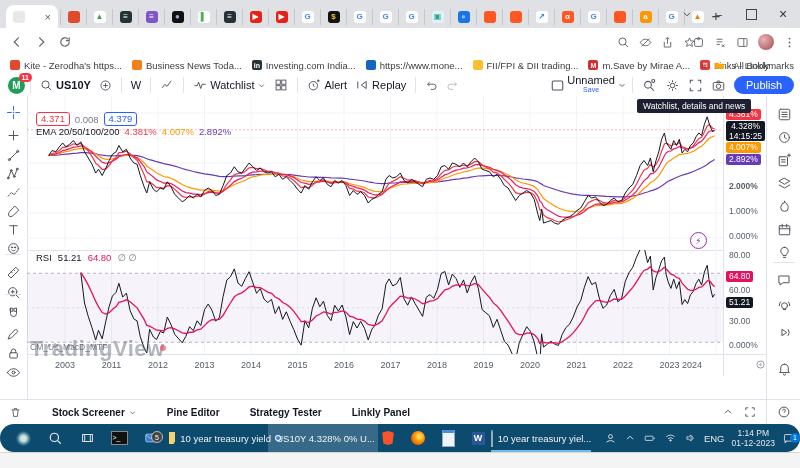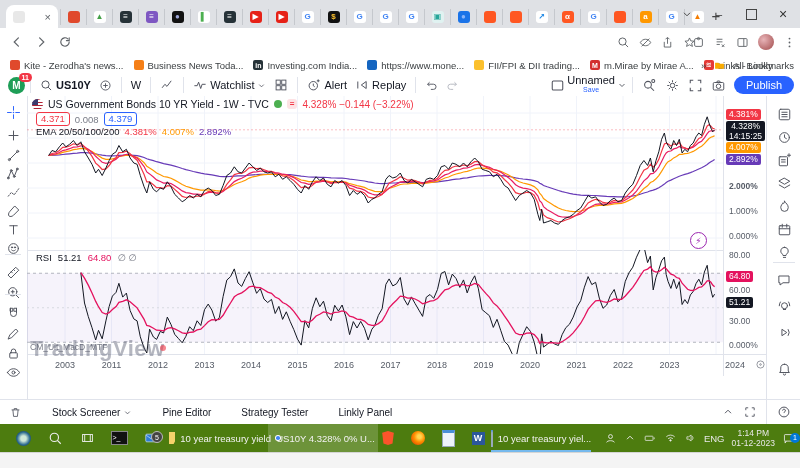--- a/index.html
+++ b/index.html
@@ -80,27 +80,27 @@
   #right-sidebar{left:766px;top:0;width:34px;height:327px;border-left:1px solid #e0e3eb;background:#fff;}
   .sic{position:absolute;left:8px;width:18px;height:18px;color:#50535e;display:flex;align-items:center;justify-content:center;}
   .ssep{position:absolute;left:6px;width:22px;border-top:1px solid #e0e3eb;}
   
   #tooltip{left:637px;top:99px;background:#1c2030;color:#fff;font-size:8.5px;padding:2px 6px;border-radius:2px;z-index:5;white-space:nowrap;}
   
   #tf-bar{left:27px;top:281px;width:739px;height:22px;border-top:1px solid #e0e3eb;display:flex;align-items:center;font-size:9.5px;color:#131722;}
   .tfi{padding:0 6px;}
   #tf-clock{margin-left:auto;margin-right:8px;color:#131722;}
   
-  #status-bar{left:0;top:303px;width:766px;height:24px;border-top:1px solid #e0e3eb;display:flex;align-items:center;font-size:10px;color:#131722;background:#fff;}
+  #status-bar{left:0;top:303px;width:766px;height:24px;border-top:1px solid #e0e3eb;display:flex;align-items:center;font-size:10px;color:#131722;background:#fff;font-weight:bold;}
   .sbi{margin-left:30px;display:flex;align-items:center;gap:3px;}
   #sb-right{margin-left:auto;display:flex;align-items:center;gap:10px;margin-right:10px;color:#50535e;}
   #help-cell{left:766px;top:303px;width:34px;height:24px;border-top:1px solid #e0e3eb;border-left:1px solid #e0e3eb;
     display:flex;align-items:center;justify-content:center;color:#50535e;background:#fff;}
   
-  #taskbar{left:0;top:424px;width:800px;height:28px;background:#4d7c0f;color:#eee;font-size:9.5px;}
+  #taskbar{left:0;top:424px;width:800px;height:28px;background:#0c4a6e;color:#eee;font-size:9.5px;border-radius:14px;}
   .tk{position:absolute;top:0;height:28px;display:flex;align-items:center;justify-content:center;}
   .tkwin{padding:0 6px;gap:5px;}
   .tk.activewin{background:rgba(255,255,255,0.18);}
   .tk .lbl{white-space:nowrap;color:#f2f2f2;}
   .underline{position:absolute;bottom:0;left:4px;right:4px;height:2px;background:#76b9ed;}
   #tray{position:absolute;right:0;top:0;height:28px;display:flex;align-items:center;gap:7px;padding-right:4px;color:#e8e8e8;}
   #tray .timeblk{text-align:center;font-size:8.5px;line-height:10px;}
   .traybadge{position:absolute;right:-4px;bottom:2px;background:#0078d7;border-radius:50%;width:10px;height:10px;
     font-size:7px;display:flex;align-items:center;justify-content:center;color:#fff;}
   #bottom-strip{left:0;top:452px;width:800px;height:16px;background:#f4f4f4;border-top:1px solid #d5d5d5;}
@@ -273,41 +273,41 @@
           <circle cx="10" cy="4" r="1.4"></circle>
           <circle cx="10" cy="10" r="1.4"></circle>
           <circle cx="10" cy="16" r="1.4"></circle>
         </svg>
       </span>
   </div>
 
   <div id="bookmarksbar" class="abs">
       <span class="bm">
         <span class="bmfav" style="background: rgb(224, 73, 44); color: rgb(255, 255, 255);"></span>
-        <span>Kite - Zerodha's news...</span>
+        <span>Kite - Zerodha's https...</span>
       </span>
       <span class="bm">
         <span class="bmfav" style="background: rgb(245, 127, 23); color: rgb(255, 255, 255);"></span>
         <span>Business News Toda...</span>
       </span>
       <span class="bm">
         <span class="bmfav" style="background: rgb(38, 50, 56); color: rgb(255, 255, 255);">in</span>
         <span>Investing.com India...</span>
       </span>
       <span class="bm">
         <span class="bmfav" style="background: rgb(21, 101, 192); color: rgb(255, 255, 255);"></span>
         <span>https://www.mone...</span>
       </span>
       <span class="bm">
         <span class="bmfav" style="background: rgb(251, 192, 45); color: rgb(255, 255, 255);"></span>
         <span>FII/FPI &amp; DII trading...</span>
       </span>
       <span class="bm">
         <span class="bmfav" style="background: rgb(211, 47, 47); color: rgb(255, 255, 255);">M</span>
-        <span>m.Mirae by Mirae A...</span>
+        <span>m.Save by Mirae A...</span>
       </span>
       <span class="bm">
         <span class="bmfav" style="background: rgb(229, 57, 53); color: rgb(255, 255, 255);">≋</span>
         <span>Links - Linkly</span>
       </span>
     </div>
   <div id="bm-right">
     <span>»</span>
     <span>
         <svg class="ic" width="11" height="11" viewBox="0 0 20 20" fill="#f9ab00">
@@ -583,27 +583,20 @@
         <rect x="0" y="23.25" width="696" height="69" fill="rgba(103,58,183,0.06)"></rect>
         <line x1="0" y1="23.25" x2="696" y2="23.25" stroke="#b2b5be" stroke-width="1" stroke-dasharray="3 3"></line>
         <line x1="0" y1="57.75" x2="696" y2="57.75" stroke="#d7dae0" stroke-width="1" stroke-dasharray="2 3"></line>
         <line x1="0" y1="92.25" x2="696" y2="92.25" stroke="#b2b5be" stroke-width="1" stroke-dasharray="3 3"></line>
         <polyline points="53.8,22.6 57.5,53.0 61.3,66.6 65.0,77.7 68.7,90.0 71.5,80.3 75.2,88.8 78.9,70.9 82.2,56.4 85.4,46.1 89.1,42.3 91.9,33.3 95.7,47.1 99.4,43.1 103.1,60.5 106.8,68.9 110.1,70.9 113.3,86.8 117.1,98.0 119.8,103.0 122.6,79.2 126.4,87.0 129.6,89.4 133.3,81.4 136.6,83.0 140.3,67.1 144.0,74.5 147.7,84.3 151.5,88.6 155.2,92.8 158.9,86.3 162.6,76.7 166.3,80.7 170.1,70.8 173.8,75.5 177.5,59.7 181.2,54.1 184.9,60.1 188.7,71.1 192.4,67.5 196.1,46.5 199.8,30.1 203.5,26.7 207.3,18.9 211.0,33.0 214.7,36.4 218.4,28.5 222.1,21.7 225.9,32.9 229.6,43.3 233.3,38.6 237.0,49.1 240.7,52.5 244.5,49.4 248.2,63.5 251.9,56.4 255.6,69.4 259.3,61.8 263.1,71.3 266.8,79.6 270.5,89.1 274.2,95.1 277.9,70.6 281.7,77.9 285.4,58.3 289.1,47.8 292.8,56.7 296.5,51.2 300.3,65.5 304.0,70.7 307.7,55.3 311.4,61.1 315.1,55.0 318.9,66.8 322.6,84.6 326.3,71.6 330.0,78.0 333.7,71.4 337.5,78.3 341.2,89.9 344.9,79.2 347.7,75.7 351.4,65.3 355.1,58.8 358.9,34.3 362.1,28.9 365.8,35.9 369.5,33.8 373.3,27.5 377.0,49.0 380.7,55.2 384.4,46.9 388.1,53.6 391.9,60.1 395.6,66.4 399.3,47.2 403.0,44.5 406.7,48.4 410.5,39.4 414.2,23.4 417.9,21.5 421.6,34.9 425.3,24.1 429.1,28.6 432.8,37.4 436.5,29.9 440.2,42.9 443.9,32.5 447.7,25.8 451.4,38.8 455.1,59.6 458.8,62.7 462.5,65.8 466.3,77.4 470.0,69.3 473.7,80.3 477.4,91.3 481.1,95.1 484.9,103.3 488.6,109.8 492.3,92.5 496.0,84.5 499.7,76.7 503.5,81.5 507.2,92.1 510.9,108.3 512.8,112.9 514.6,83.8 516.5,97.1 520.2,94.3 523.9,91.3 527.6,94.0 531.4,95.5 535.1,84.7 538.8,77.7 542.5,74.2 546.2,67.1 550.0,57.0 553.7,50.7 557.4,37.2 561.1,26.6 564.8,34.6 568.6,32.3 572.3,48.1 576.0,58.3 579.7,55.0 583.4,45.4 587.2,39.5 590.9,51.8 594.6,48.4 598.3,31.3 602.0,22.8 605.8,17.2 609.5,7.2 613.2,-0.7 616.9,-3.8 620.6,12.6 623.4,6.1 626.2,39.9 629.0,27.3 631.8,19.6 634.6,10.8 637.4,7.1 639.2,24.6 641.1,31.6 643.9,38.4 646.7,29.2 649.5,38.6 652.3,31.6 655.1,54.5 657.8,49.6 660.6,53.6 663.4,44.9 666.2,41.5 669.0,33.6 671.8,29.2 674.6,35.0 677.4,22.0 680.2,15.3 682.0,29.6 683.9,39.9 685.7,47.3 687.6,44.2" fill="none" stroke="#131722" stroke-width="1"></polyline>
         <polyline points="53.8,22.6 57.5,28.1 61.3,35.1 65.0,42.9 68.7,51.4 71.5,56.7 75.2,62.5 78.9,64.0 82.2,62.6 85.4,59.6 89.1,56.5 91.9,52.3 95.7,51.3 99.4,49.8 103.1,51.8 106.8,54.9 110.1,57.8 113.3,63.1 117.1,69.4 119.8,75.5 122.6,76.2 126.4,78.2 129.6,80.2 133.3,80.4 136.6,80.9 140.3,78.4 144.0,77.7 147.7,78.9 151.5,80.7 155.2,82.9 158.9,83.5 162.6,82.3 166.3,82.0 170.1,79.9 173.8,79.1 177.5,75.6 181.2,71.7 184.9,69.6 188.7,69.8 192.4,69.4 196.1,65.3 199.8,58.9 203.5,53.0 207.3,46.8 211.0,44.3 214.7,42.9 218.4,40.2 222.1,36.9 225.9,36.1 229.6,37.5 233.3,37.7 237.0,39.7 240.7,42.1 244.5,43.4 248.2,47.0 251.9,48.7 255.6,52.5 259.3,54.2 263.1,57.3 266.8,61.4 270.5,66.4 274.2,71.6 277.9,71.4 281.7,72.6 285.4,70.0 289.1,66.0 292.8,64.3 296.5,61.9 300.3,62.6 304.0,64.0 307.7,62.4 311.4,62.2 315.1,60.9 318.9,62.0 322.6,66.1 326.3,67.1 330.0,69.1 333.7,69.5 337.5,71.1 341.2,74.5 344.9,75.4 347.7,75.4 351.4,73.6 355.1,70.9 358.9,64.3 362.1,57.8 365.8,53.8 369.5,50.2 373.3,46.1 377.0,46.6 380.7,48.2 384.4,47.9 388.1,49.0 391.9,51.0 395.6,53.8 399.3,52.6 403.0,51.1 406.7,50.6 410.5,48.6 414.2,44.0 417.9,39.9 421.6,39.0 425.3,36.3 429.1,34.9 432.8,35.4 436.5,34.4 440.2,35.9 443.9,35.3 447.7,33.5 451.4,34.5 455.1,39.1 458.8,43.4 462.5,47.4 466.3,52.9 470.0,55.9 473.7,60.3 477.4,65.9 481.1,71.2 484.9,77.1 488.6,83.0 492.3,84.7 496.0,84.7 499.7,83.2 503.5,82.9 507.2,84.6 510.9,88.9 512.8,93.3 514.6,91.5 516.5,92.5 520.2,92.9 523.9,92.6 527.6,92.8 531.4,93.3 535.1,91.7 538.8,89.2 542.5,86.5 546.2,82.9 550.0,78.2 553.7,73.2 557.4,66.7 561.1,59.4 564.8,54.9 568.6,50.8 572.3,50.3 576.0,51.7 579.7,52.3 583.4,51.1 587.2,49.0 590.9,49.5 594.6,49.3 598.3,46.0 602.0,41.8 605.8,37.3 609.5,31.9 613.2,25.9 616.9,20.5 620.6,19.1 623.4,16.7 626.2,20.9 629.0,22.1 631.8,21.6 634.6,19.7 637.4,17.4 639.2,18.7 641.1,21.0 643.9,24.2 646.7,25.1 649.5,27.5 652.3,28.3 655.1,33.1 657.8,36.1 660.6,39.3 663.4,40.3 666.2,40.5 669.0,39.3 671.8,37.4 674.6,37.0 677.4,34.3 680.2,30.8 682.0,30.6 683.9,32.3 685.7,35.0 687.6,36.7" fill="none" stroke="#e4125e" stroke-width="1.3"></polyline>
       </svg>
     <div class="pane-sep2 abs"></div>
     <div id="lightning" class="abs">⚡</div>
 
-    <div id="legend1" class="abs">
-      <span id="flag"></span>
-      <span>US Government Bonds 10 YR Yield - 1W - TVC</span>
-      <span class="dotpill"></span>
-      <span class="eqpill">=</span>
-      <span class="chg">4.328% −0.144 (−3.22%)</span>
-    </div>
     <div id="legend2" class="abs">
       <span class="obox">4.371</span>
       <span style="color:#787b86">0.008</span>
       <span class="cbox">4.379</span>
     </div>
     <div id="legend3" class="abs">
       <span>EMA 20/50/100/200</span>
     <span style="color: rgb(242, 54, 69);">4.381%</span>
         <span style="color: rgb(255, 152, 0);">4.007%</span>
         <span style="color: rgb(103, 58, 183);">2.892%</span>
@@ -649,21 +642,21 @@
         <span class="yearlbl" style="left: 224px;">2014</span>
         <span class="yearlbl" style="left: 270.5px;">2015</span>
         <span class="yearlbl" style="left: 317px;">2016</span>
         <span class="yearlbl" style="left: 363.5px;">2017</span>
         <span class="yearlbl" style="left: 410px;">2018</span>
         <span class="yearlbl" style="left: 456.5px;">2019</span>
         <span class="yearlbl" style="left: 503px;">2020</span>
         <span class="yearlbl" style="left: 549.5px;">2021</span>
         <span class="yearlbl" style="left: 596px;">2022</span>
         <span class="yearlbl" style="left: 642.5px;">2023</span>
-        <span class="yearlbl" style="left: 708px;">2024</span>
+        <span class="yearlbl" style="left: 665px;">2024</span>
       </div>
 
     <div id="right-sidebar" class="abs">
         <div class="sic" style="top: 9px;">
           <svg class="ic" width="15" height="15" viewBox="0 0 20 20" fill="none" stroke="currentColor" stroke-width="1.3" stroke-linecap="round" stroke-linejoin="round">
             <rect x="3" y="3" width="14" height="14" rx="2"></rect>
             <path d="M6.5 7h7M6.5 10h7M6.5 13h7"></path>
           </svg>
         </div>
         <div class="sic" style="top: 32px;">
@@ -758,20 +751,21 @@
       </span>
     </div>
     <div id="help-cell" class="abs">
         <svg class="ic" width="14" height="14" viewBox="0 0 20 20" fill="none" stroke="currentColor" stroke-width="1.4">
           <circle cx="10" cy="10" r="7"></circle>
           <path d="M8 8a2 2 0 1 1 3 1.7c-.6.4-1 .8-1 1.8M10 14.5v.2"></path>
         </svg>
       </div>
   </div>
 
+  <div id="tooltip" class="abs">Watchlist, details and news</div>
 
   <div id="taskbar" class="abs">
     <div id="task-items">
         <div class="tk tkwin" style="left: 2px; width: 30px;">
           <span style="display:inline-block;width:15px;height:15px;border-radius:50%;background:radial-gradient(circle,#cfe8d8 25%,#2b6a8f 60%,#12202c 100%);"></span>
         </div>
         <div class="tk tkwin" style="left: 34px; width: 30px;">
           <svg class="ic" width="15" height="15" viewBox="0 0 20 20" fill="none" stroke="#eee" stroke-width="1.5">
             <circle cx="8.5" cy="8.5" r="5.5"></circle>
             <path d="M12.5 12.5L17 17"></path>

